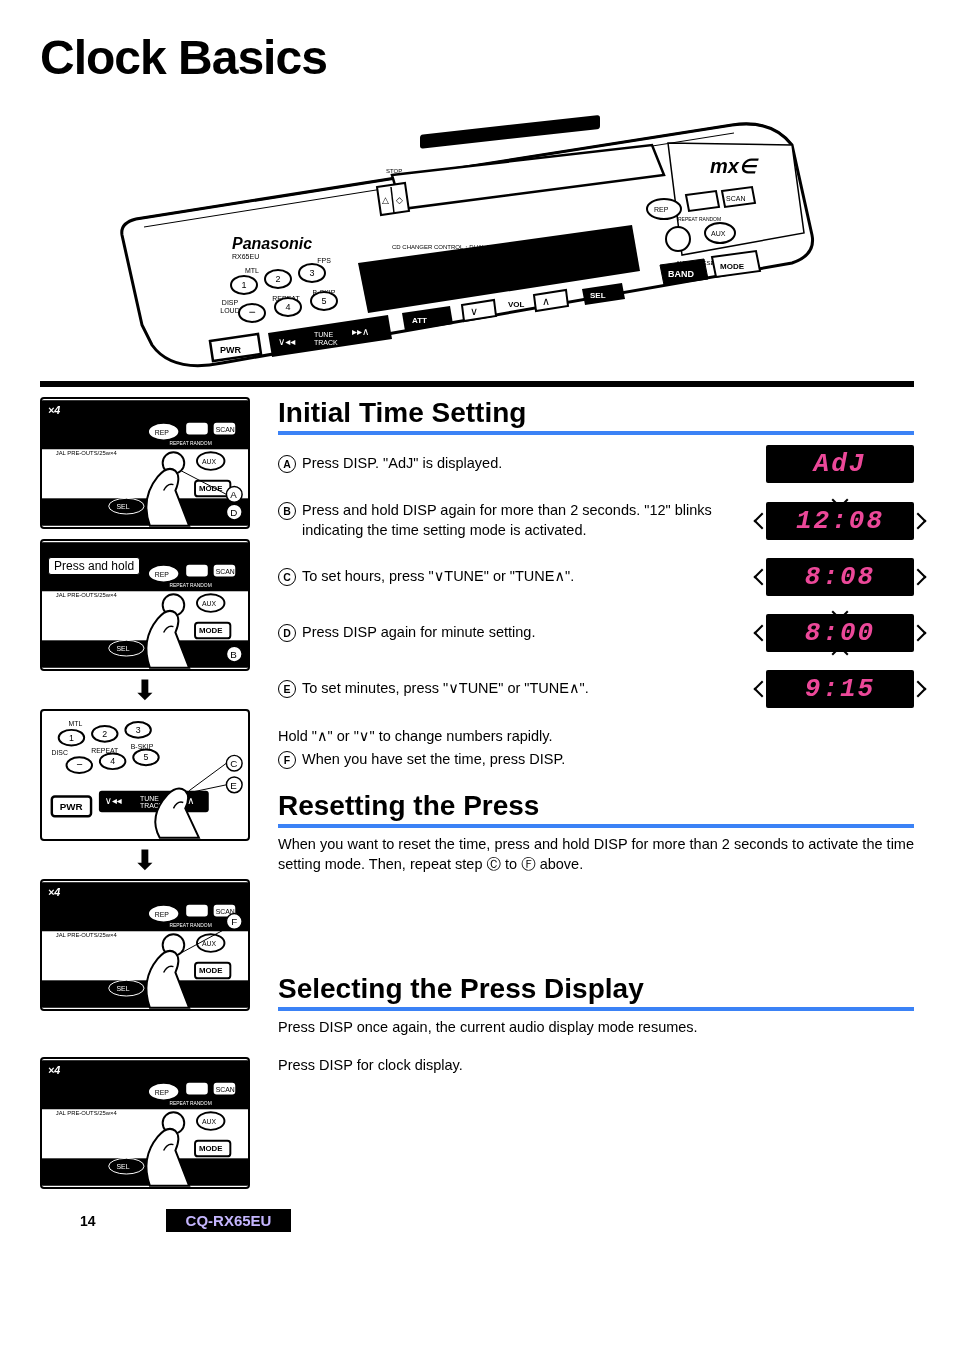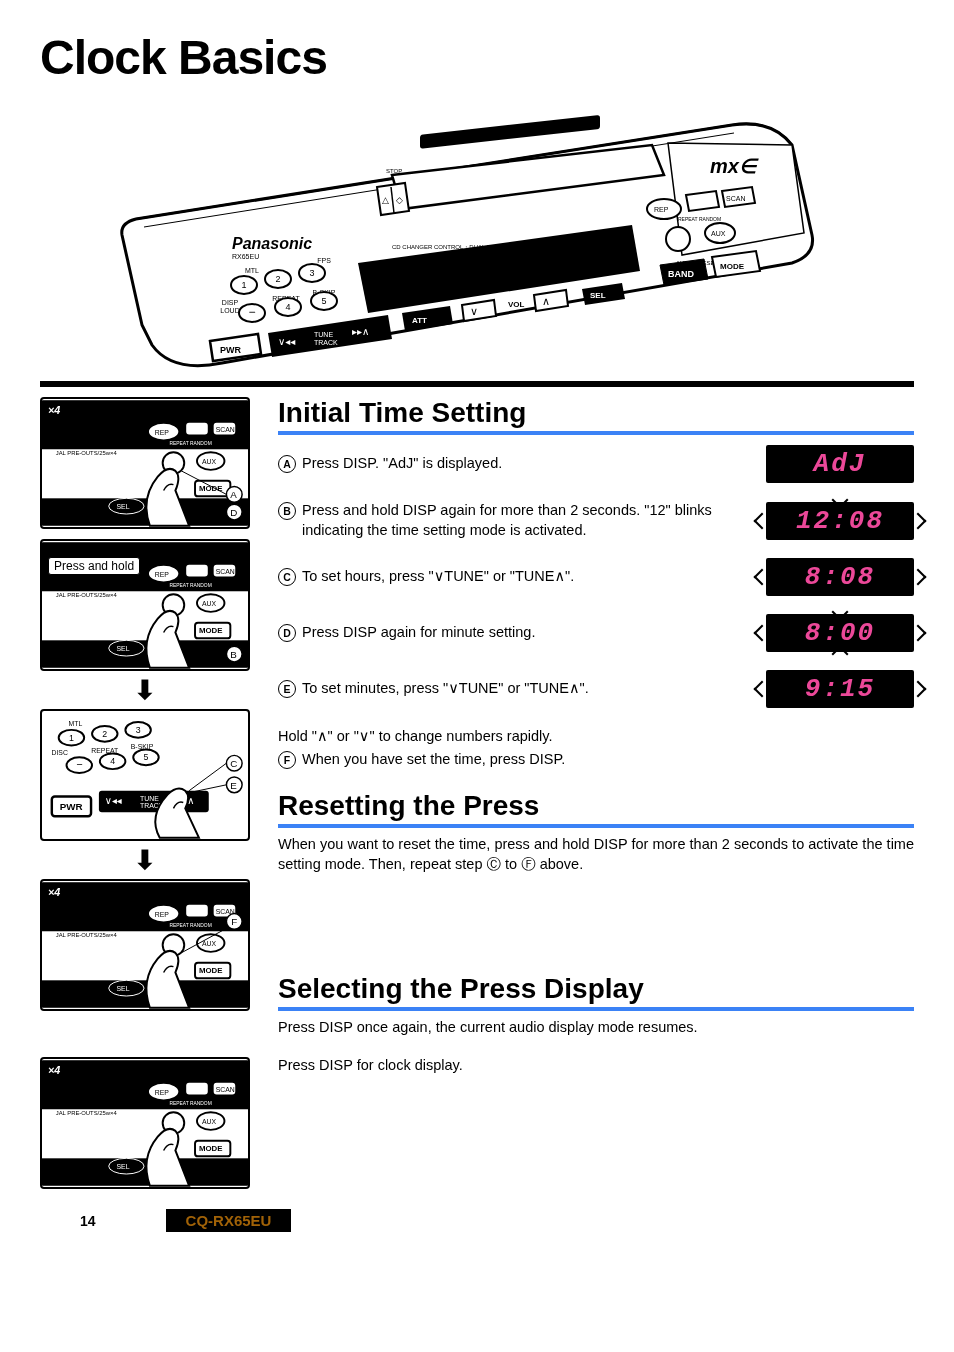--- a/index.html
+++ b/index.html
@@ -135,21 +135,21 @@
   }
   .footer {
     display: flex;
     align-items: center;
     gap: 70px;
     margin-top: 20px;
   }
   .page-num { font-size: 14px; font-weight: 700; margin-left: 40px; }
   .model-badge {
     background: #000;
-    color: #a16207;
+    color: #c4b5fd;
     font-weight: 700;
     font-size: 15px;
     padding: 3px 20px;
   }
   .press-hold-label {
     position: absolute;
     top: 4px;
     left: 6px;
     background: #fff;
     border: 1.5px solid #000;

